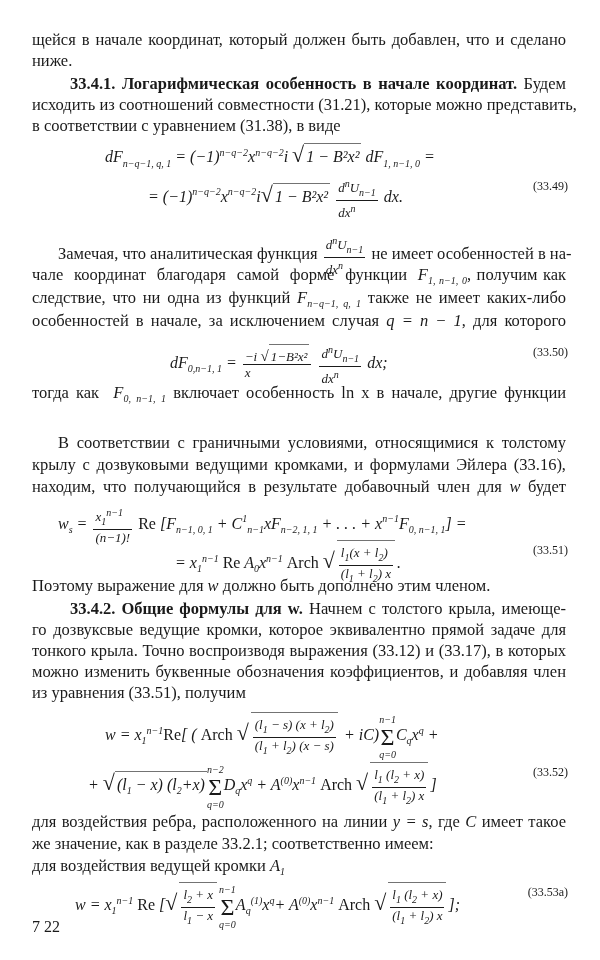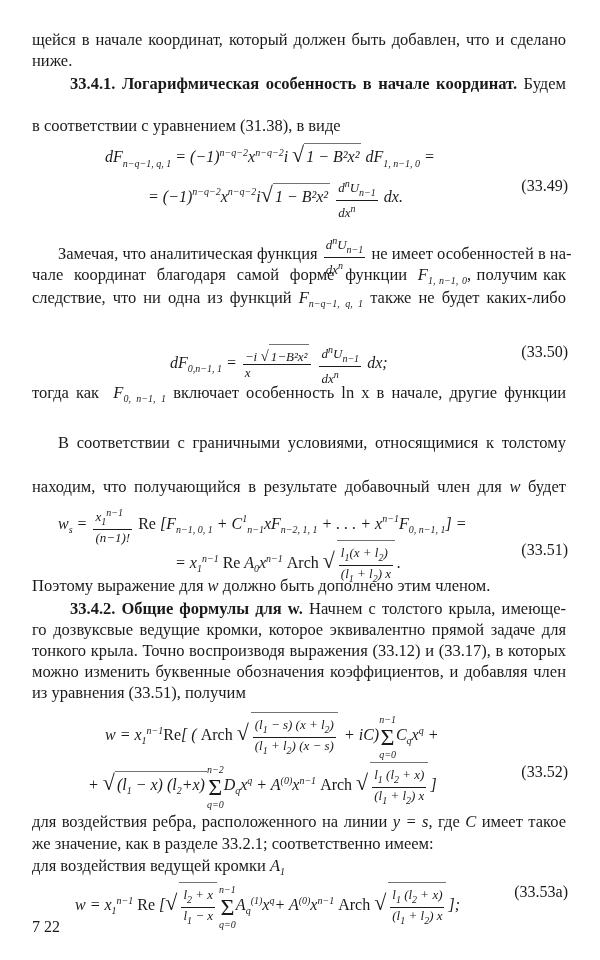--- a/index.html
+++ b/index.html
@@ -11,21 +11,21 @@
   .page { position: absolute; left: 0; top: 0; width: 600px; height: 960px; }
   .line {
     position: absolute; left: 32px; width: 534px;
     font-size: 16.5px; line-height: 20px; white-space: nowrap;
     text-align: justify; text-align-last: justify;
   }
   .indent { left: 58px; width: 508px; }
   .last { text-align-last: left; }
   .bold { font-weight: bold; margin-left: 12px; }
   .math { position: absolute; font-style: italic; font-size: 16px; white-space: nowrap; line-height: 20px; }
-  .eqno { position: absolute; right: 30px; font-size: 16px; font-style: normal; white-space: nowrap; }
+  .eqno { position: absolute; right: 30px; font-size: 12px; font-style: normal; white-space: nowrap; }
   .frac { display: inline-block; vertical-align: middle; text-align: left; margin: 0 2px; }
   .frac > span { display: block; font-size: 13px; line-height: 15px; padding: 0 2px; }
   .frac > span.num { border-bottom: 1px solid #1a1a1a; }
   sub, sup { font-size: 10px; font-style: italic; }
   .rad { border-top: 1px solid #737373; padding: 4px 2px; }
   .sqrt-sign { font-style: normal; font-size: 22px; }
   .sum { display: inline-block; vertical-align: middle; text-align: center; font-style: normal; }
   .sum span { display: block; font-size: 10px; line-height: 11px; font-style: italic; }
   .sum .sig { font-size: 24px; line-height: 24px; font-style: normal; }
   .upright { font-style: normal; }
@@ -36,20 +36,21 @@
 
 <div class="page">
 
   <div class="line last" style="top:51px">ниже.</div>
   <div class="line" style="top:30px">щейся в начале координат, который должен быть добавлен, что и сделано</div>
 
   <div class="line indent" style="top:74px">
     <span class="bold">33.4.1. Логарифмическая особенность в начале координат.</span>
     <span>Будем</span>
   </div>
+  <div class="line" style="top:95px">исходить из соотношений совместности (31.21), которые можно представить,</div>
   <div class="line last" style="top:116px">в соответствии с уравнением (31.38), в виде</div>
 
   <div class="math" style="left:105px;top:143px">
     dF<sub>n−q−1, q, 1</sub> = (−1)<sup>n−q−2</sup>x<sup>n−q−2</sup>i <span class="sqrt-sign">√</span><span class="rad">1 − B²x²</span> dF<sub>1, n−1, 0</sub> =
   </div>
 
   <div class="math" style="left:148px;top:176px;width:420px">
     = (−1)<sup>n−q−2</sup>x<sup>n−q−2</sup>i<span class="sqrt-sign">√</span><span class="rad">1 − B²x²</span>
     <span class="frac"><span class="num">d<sup>n</sup>U<sub>n−1</sub></span><span>dx<sup>n</sup></span></span> dx.
     <span class="eqno" style="right:0">(33.49)</span>
@@ -57,34 +58,38 @@
 
   <div class="line indent" style="top:233px">
     <span>Замечая, что аналитическая функция</span>
     <span class="frac" style="font-style:italic"><span class="num">d<sup>n</sup>U<sub>n−1</sub></span><span>dx<sup>n</sup></span></span>
     <span>не имеет особенностей в на-</span>
   </div>
   <div class="line" style="top:265px">
     чале&nbsp; координат&nbsp; благодаря&nbsp; самой&nbsp; форме&nbsp; функции&nbsp; <i>F</i><sub>1, n−1, 0</sub><span>, получим как</span>
   </div>
   <div class="line" style="top:288px">
-    <span>следствие, что ни одна из функций</span> <i>F</i><sub>n−q−1, q, 1</sub> <span>также не будет каких-либо</span>
+    <span>следствие, что ни одна из функций</span> <i>F</i><sub>n−q−1, q, 1</sub> <span>также не имеет каких-либо</span>
+  </div>
+  <div class="line" style="top:311px">
+    <span>особенностей в начале, за исключением случая</span> <i>q = n − 1</i><span>, для которого</span>
   </div>
 
   <div class="math" style="left:170px;top:342px;width:398px">
     dF<sub>0,n−1, 1</sub> = <span class="frac"><span class="num">−i <span class="sqrt-sign" style="font-size:15px">√</span><span class="rad">1−B²x²</span></span><span>x</span></span>
     <span class="frac"><span class="num">d<sup>n</sup>U<sub>n−1</sub></span><span>dx<sup>n</sup></span></span> dx;
     <span class="eqno" style="right:0">(33.50)</span>
   </div>
 
   <div class="line" style="top:383px">
     <span>тогда как</span>&nbsp; <i>F</i><sub>0, n−1, 1</sub> <span>включает особенность</span> <span>ln x</span> <span>в начале, другие функции</span>
   </div>
 
   <div class="line indent" style="top:433px">В соответствии с граничными условиями, относящимися к толстому</div>
+  <div class="line" style="top:455px">крылу с дозвуковыми ведущими кромками, и формулами Эйлера (33.16),</div>
   <div class="line" style="top:477px">
     <span>находим, что получающийся в результате добавочный член для</span> <i>w</i> <span>будет</span>
   </div>
 
   <div class="math" style="left:58px;top:505px">
     w<sub>s</sub> = <span class="frac"><span class="num">x<sub>1</sub><sup>n−1</sup></span><span>(n−1)!</span></span>
     <span class="upright">Re</span> [F<sub>n−1, 0, 1</sub> + C<sup>1</sup><sub>n−1</sub>xF<sub>n−2, 1, 1</sub> + . . . + x<sup>n−1</sup>F<sub>0, n−1, 1</sub>] =
   </div>
   <div class="math" style="left:175px;top:540px;width:393px">
     = x<sub>1</sub><sup>n−1</sup> <span class="upright">Re</span> A<sub>0</sub>x<sup>n−1</sup> <span class="upright">Arch</span>

